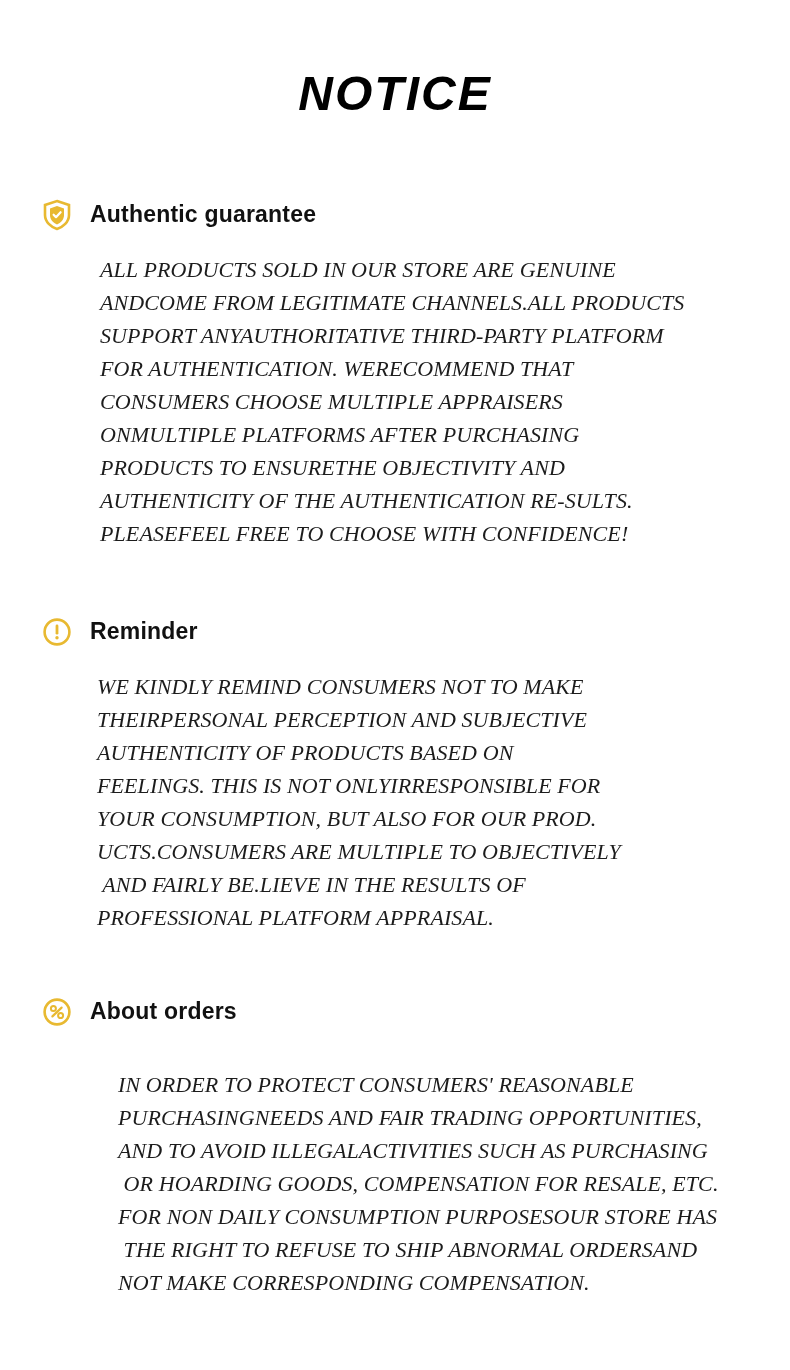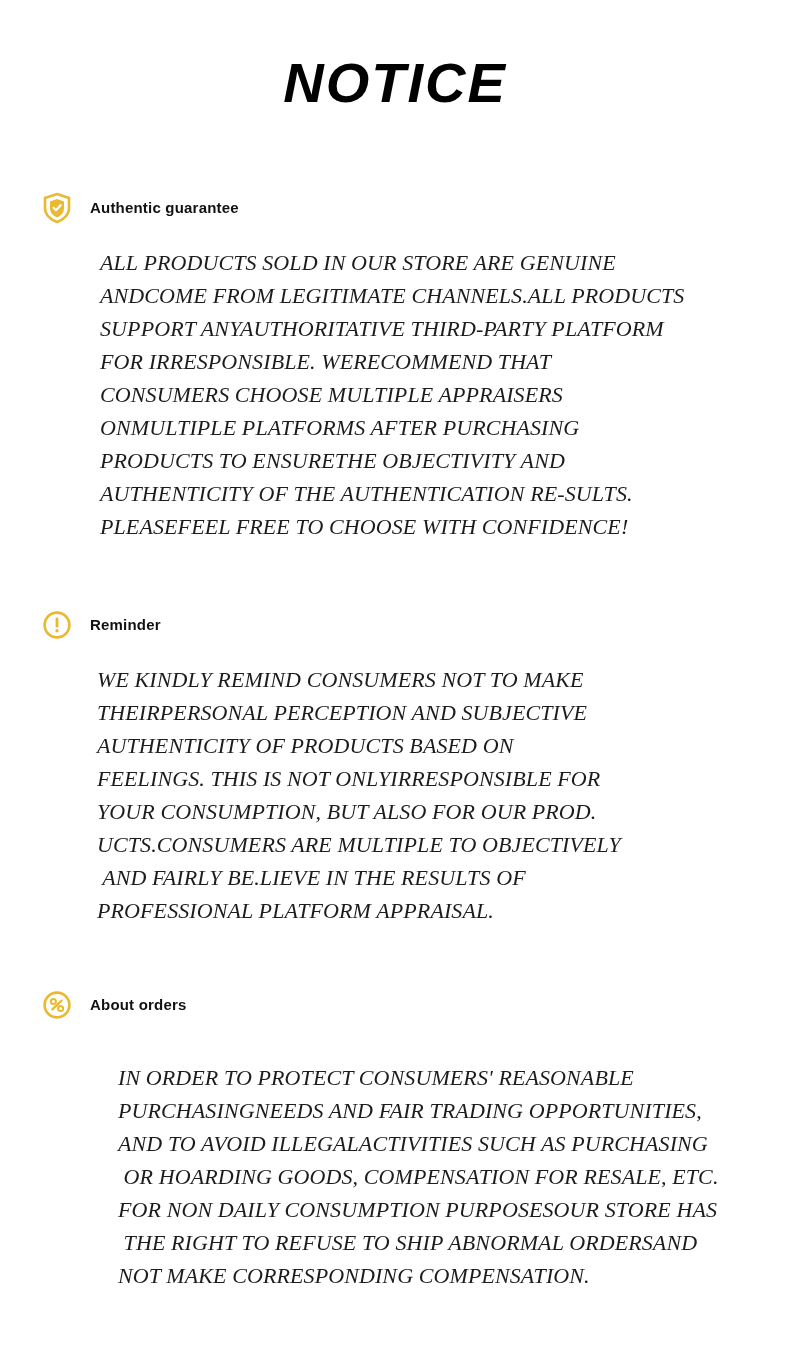--- a/index.html
+++ b/index.html
@@ -22,42 +22,42 @@
     position: relative;
     box-sizing: border-box;
   }
 
   
   .notice-title {
     text-align: center;
     font-family: "Liberation Sans", sans-serif;
     font-weight: 700;
     font-style: italic;
-    font-size: 56px;
+    font-size: 48px;
     letter-spacing: 2px;
     color: #000000;
-    margin: 0;
+    margin: 16px;
     padding-top: 52px;
     line-height: 1.1;
   }
 
   
   .section {
     position: relative;
   }
   .section-head {
     display: flex;
     align-items: center;
     gap: 14px;
     padding-left: 42px;
   }
   .section-title {
     font-family: "Liberation Sans", sans-serif;
     font-weight: 700;
-    font-size: 15px;
+    font-size: 23px;
     color: #111111;
     letter-spacing: 0.2px;
     margin-left: 4px;
   }
   .section-body {
     font-family: "Liberation Serif", serif;
     font-style: italic;
     font-size: 22px;
     line-height: 1.50;
     color: #1c1c1c;
@@ -106,21 +106,21 @@
           <path d="M15 7 L22 9.4 V16 C22 20.6 18.6 24 15 25.4 C11.4 24 8 20.6 8 16 V9.4 Z" fill="#e8b931"></path>
           <path d="M11.6 15.7 L14 18.2 L18.6 13.2" fill="none" stroke="#ffffff" stroke-width="2.2" stroke-linecap="round" stroke-linejoin="round"></path>
         </svg>
       </span>
       <span class="section-title">Authentic guarantee</span>
     </div>
     <div class="section-body">
       <span class="ln">ALL PRODUCTS SOLD IN OUR STORE ARE GENUINE</span>
       <span class="ln">ANDCOME FROM LEGITIMATE CHANNELS.ALL PRODUCTS</span>
       <span class="ln">SUPPORT ANYAUTHORITATIVE THIRD-PARTY PLATFORM</span>
-      <span class="ln">FOR IRRESPONSIBLE. WERECOMMEND THAT</span>
+      <span class="ln">FOR AUTHENTICATION. WERECOMMEND THAT</span>
       <span class="ln">CONSUMERS CHOOSE MULTIPLE APPRAISERS</span>
       <span class="ln">ONMULTIPLE PLATFORMS AFTER PURCHASING</span>
       <span class="ln">PRODUCTS TO ENSURETHE OBJECTIVITY AND</span>
       <span class="ln">AUTHENTICITY OF THE AUTHENTICATION RE-SULTS.</span>
       <span class="ln">PLEASEFEEL FREE TO CHOOSE WITH CONFIDENCE!</span>
     </div>
   </div>
 
   <div class="section" id="sec-reminder">
     <div class="section-head">

